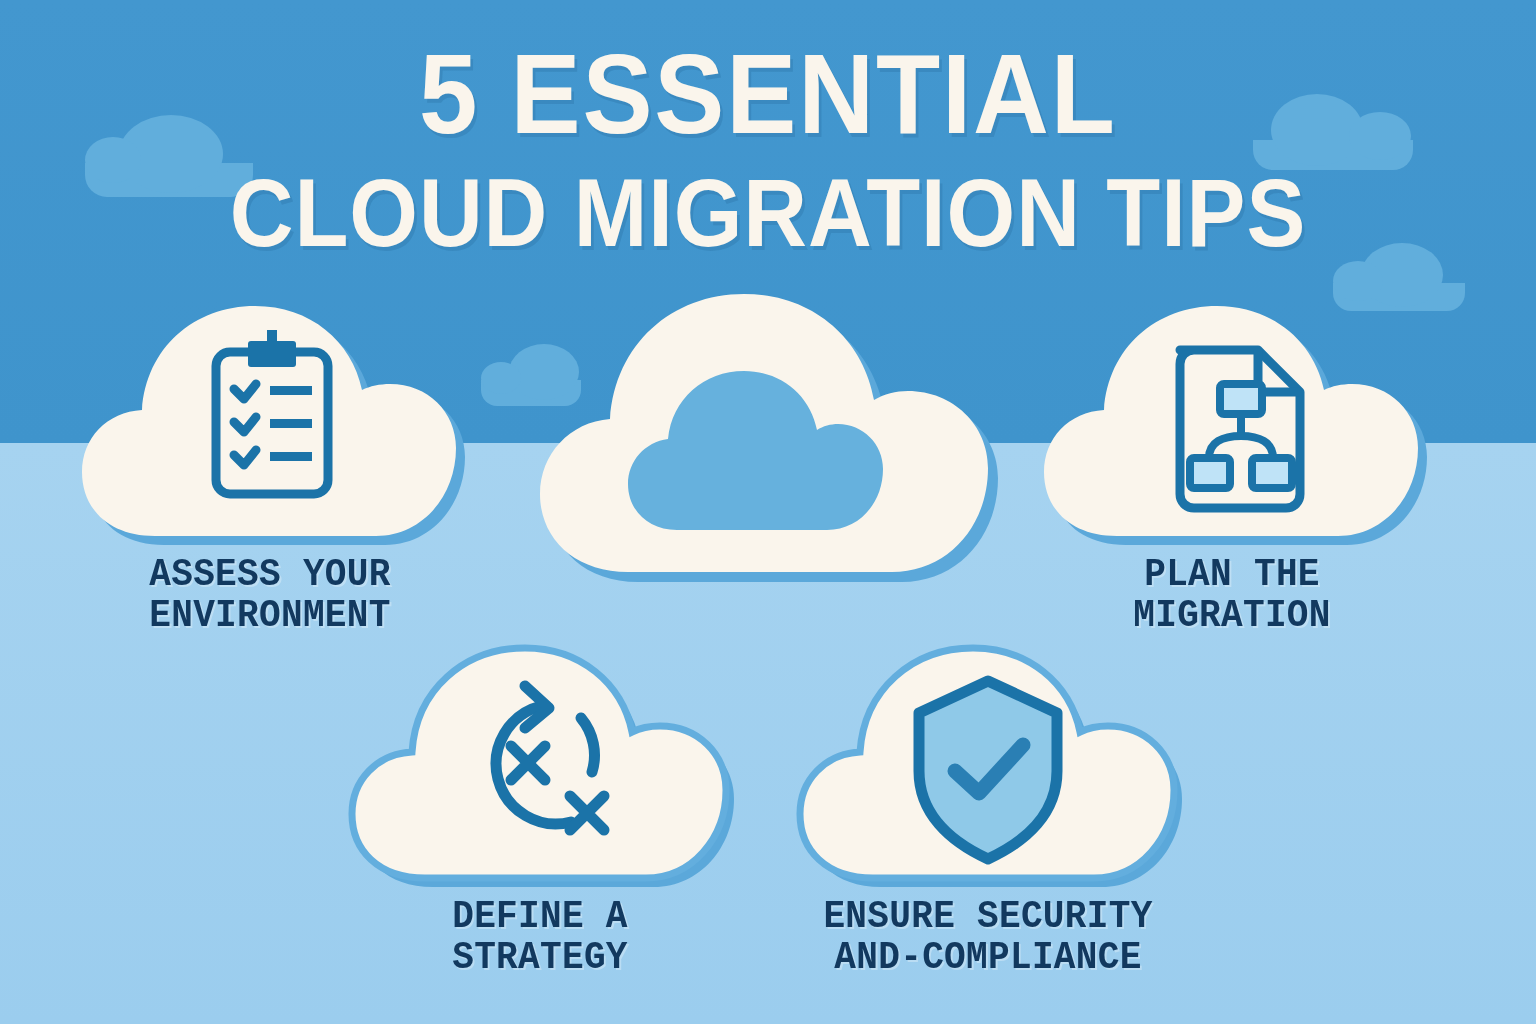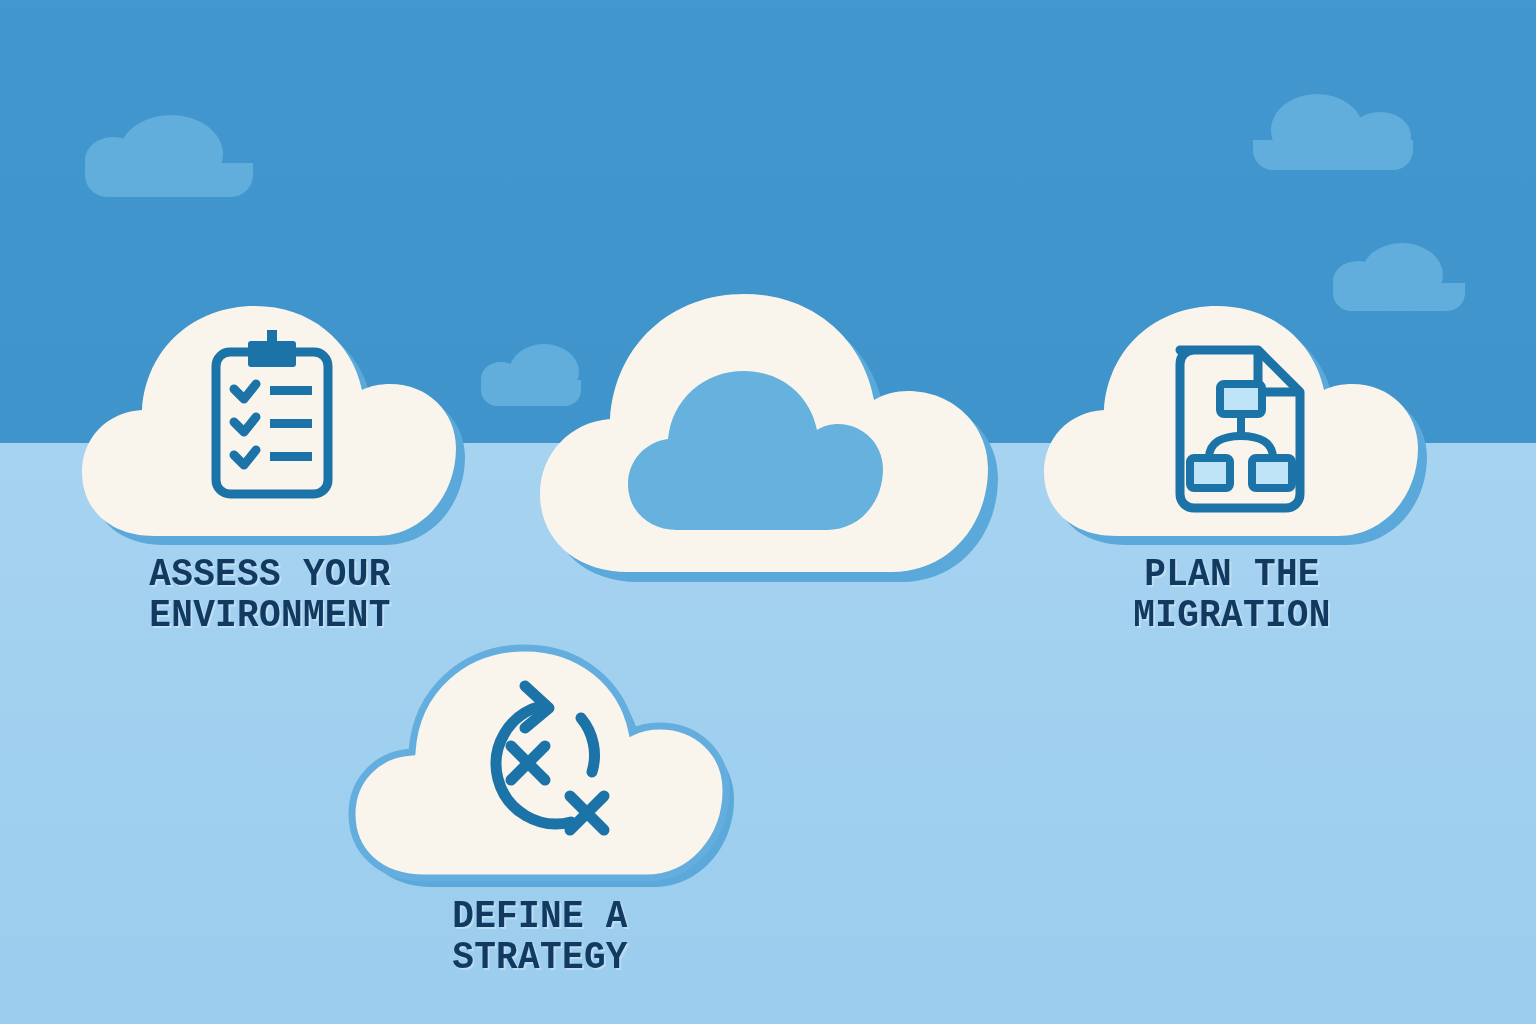--- a/index.html
+++ b/index.html
@@ -140,20 +140,24 @@
 <div id="poster">
 
   <div class="sky"></div>
   <div class="ground"></div>
 
   <div class="bgcloud a"></div>
   <div class="bgcloud b"></div>
   <div class="bgcloud c"></div>
   <div class="bgcloud d"></div>
 
+  <div class="title-block">
+    <span class="title-line1">5 ESSENTIAL</span>
+    <span class="title-line2">CLOUD MIGRATION TIPS</span>
+  </div>
 
   <div class="card" id="card-assess">
     <svg class="cloud-shape" width="420" height="260" viewBox="0 0 420 260">
       <path d="M95 250 C48 250 22 222 22 186 C22 152 47 126 82 124 C86 62 134 20 195 20 C250 20 292 55 302 104 C310 100 320 98 330 98 C368 98 396 126 396 162 C396 210 362 250 316 250 Z" fill="#5BA8DA" transform="translate(9,9)"></path>
       <path d="M95 250 C48 250 22 222 22 186 C22 152 47 126 82 124 C86 62 134 20 195 20 C250 20 292 55 302 104 C310 100 320 98 330 98 C368 98 396 126 396 162 C396 210 362 250 316 250 Z" fill="#FAF5EC"></path>
 
       <g transform="translate(132,48)">
         <rect x="24" y="18" width="112" height="142" rx="14" ry="14" fill="none" stroke="#1B73A8" stroke-width="9"></rect>
         <rect x="56" y="7" width="48" height="26" rx="3" ry="3" fill="#1B73A8"></rect>
         <rect x="75" y="-4" width="10" height="14" fill="#1B73A8"></rect>
@@ -209,14 +213,27 @@
         <path d="M80 10 L104 32 L80 52" fill="none" stroke="#1B73A8" stroke-width="11" stroke-linecap="round" stroke-linejoin="round"></path>
         <path d="M136 42 A58 58 0 0 1 147 96" fill="none" stroke="#1B73A8" stroke-width="11" stroke-linecap="round"></path>
         <path d="M66 70 L100 104 M100 70 L66 104" stroke="#1B73A8" stroke-width="11" stroke-linecap="round"></path>
         <path d="M125 120 L159 154 M159 120 L125 154" stroke="#1B73A8" stroke-width="11" stroke-linecap="round"></path>
       </g>
     </svg>
     <div class="label">DEFINE A
 STRATEGY</div>
   </div>
 
+  <div class="card" id="card-security">
+    <svg class="cloud-shape" width="420" height="260" viewBox="0 0 420 260">
+      <path d="M95 250 C48 250 22 222 22 186 C22 152 47 126 82 124 C86 62 134 20 195 20 C250 20 292 55 302 104 C310 100 320 98 330 98 C368 98 396 126 396 162 C396 210 362 250 316 250 Z" fill="#5BA8DA" transform="translate(8,9)"></path>
+      <path d="M95 250 C48 250 22 222 22 186 C22 152 47 126 82 124 C86 62 134 20 195 20 C250 20 292 55 302 104 C310 100 320 98 330 98 C368 98 396 126 396 162 C396 210 362 250 316 250 Z" fill="#FAF5EC" stroke="#63AEDE" stroke-width="7"></path>
+
+      <g transform="translate(129,45)">
+        <path d="M81 8 L150 40 L150 98 C150 140 120 168 81 186 C42 168 12 140 12 98 L12 40 Z" fill="#8FC9E8" stroke="#1B73A8" stroke-width="11" stroke-linejoin="round"></path>
+        <path d="M48 98 L72 120 L116 72" fill="none" stroke="#2A7FB4" stroke-width="15" stroke-linecap="round" stroke-linejoin="round"></path>
+      </g>
+    </svg>
+    <div class="label">ENSURE SECURITY
+AND-COMPLIANCE</div>
+  </div>
 
 </div>
 
 </body></html>

